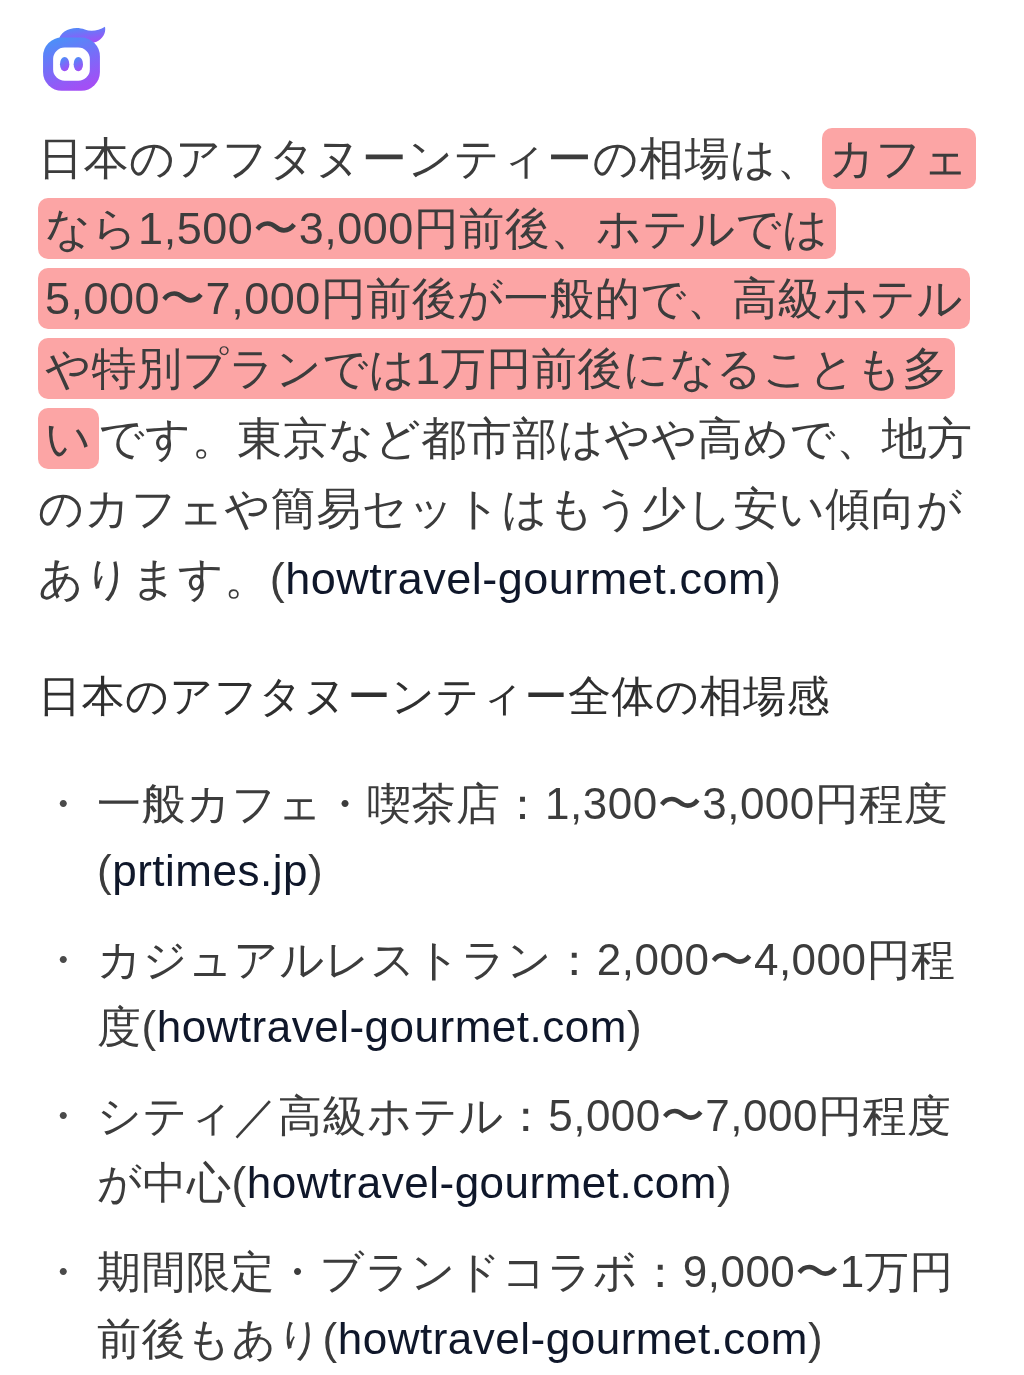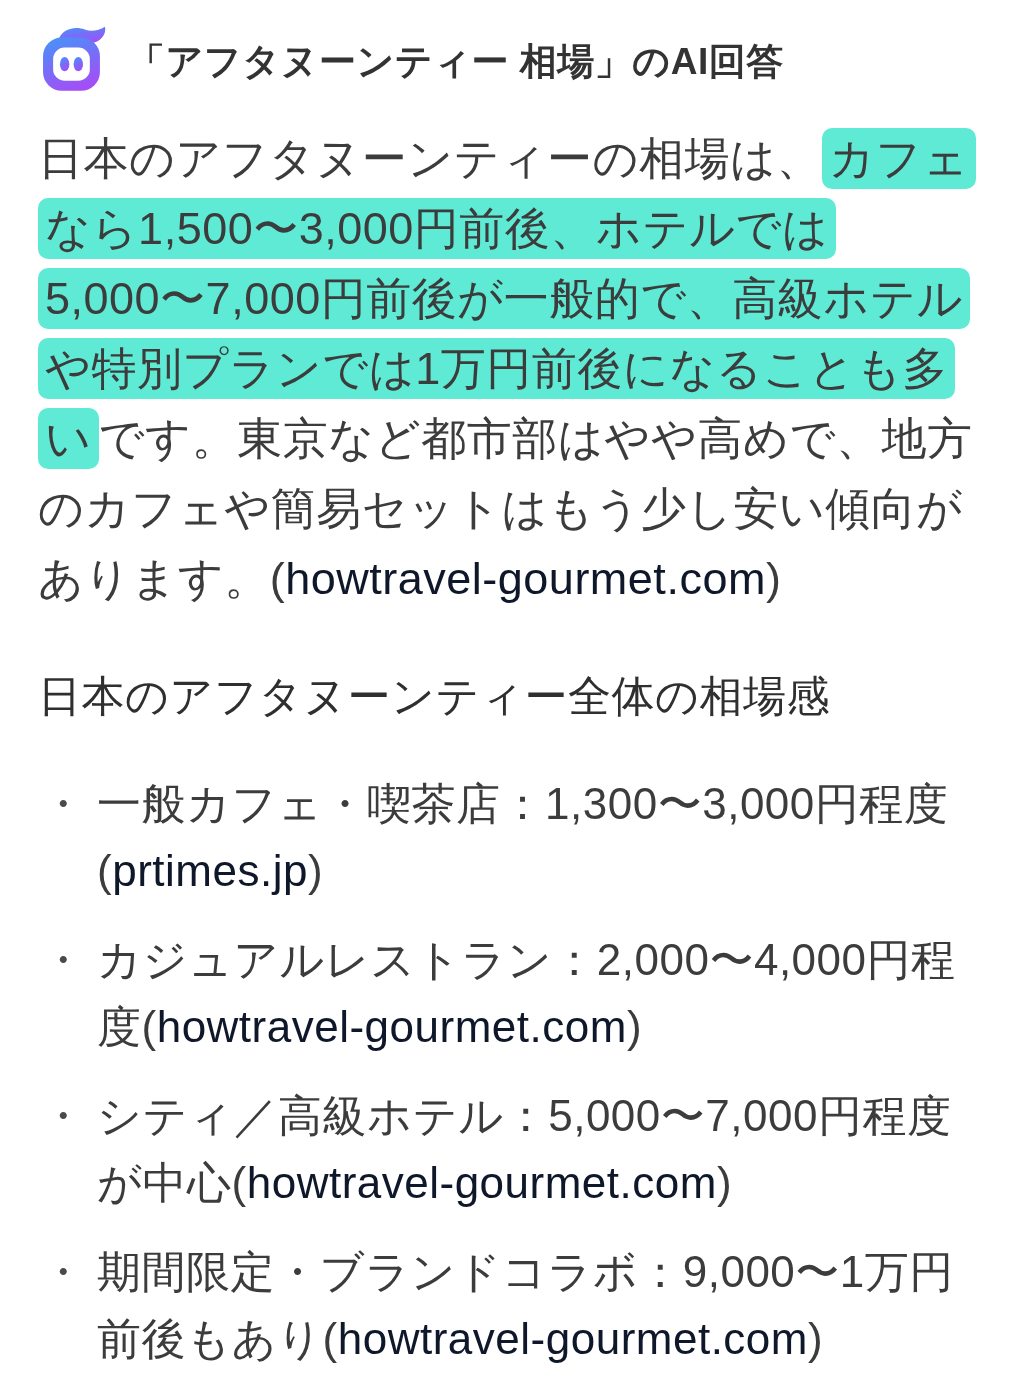--- a/index.html
+++ b/index.html
@@ -36,21 +36,21 @@
   }
   
   .answer-paragraph {
     margin: 26px 0 0 0;
     font-size: 45px;
     line-height: 70px;
     color: #3c3c3c;
     letter-spacing: 0.5px;
   }
   .hl {
-    background: #5eead4;
+    background: #fca5a5;
     color: inherit;
     padding: 5px 7px;
     border-radius: 10px;
     -webkit-box-decoration-break: clone;
     box-decoration-break: clone;
     text-align: center;
   }
   a.src-link {
     color: #0f172a;
     text-decoration: none;
@@ -104,21 +104,20 @@
             <stop offset="1" stop-color="#a34ff5"></stop>
           </linearGradient>
         </defs>
         <path fill="url(#gi)" d="M28 22 C 30 6 50 -1 65 5 C 73 8 84 7 93 1 C 95 10 89 20 78 23 C 68 26 44 25 28 22 Z"></path>
         <rect x="7" y="16" width="79" height="74" rx="26" fill="url(#gi)"></rect>
         <rect x="21" y="30" width="51" height="46" rx="16" fill="#ffffff"></rect>
         <ellipse cx="37" cy="53" rx="6.5" ry="10" fill="url(#gi)"></ellipse>
         <ellipse cx="56" cy="53" rx="6.5" ry="10" fill="url(#gi)"></ellipse>
       </svg>
     </span>
-    <h1 class="answer-title">「アフタヌーンティー 相場」のAI回答</h1>
   </header>
 
   <p class="answer-paragraph"><span>日本のアフタヌーンティーの相場は、</span><mark class="hl">カフェなら1,500〜3,000円前後、ホテルでは5,000〜7,000円前後が一般的で、高級ホテルや特別プランでは1万円前後になることも多い</mark><span>です。東京など都市部はやや高めで、地方のカフェや簡易セットはもう少し安い傾向があります。</span><span class="paren">(</span><a class="src-link">howtravel-gourmet.com</a><span class="paren">)</span></p>
 
   <h2 class="section-heading">日本のアフタヌーンティー全体の相場感</h2>
 
   <ul class="price-list">
     <li><span class="bullet-marker">・</span><span>一般カフェ・喫茶店：1,300〜3,000円程度</span><span class="paren">(</span><a class="src-link">prtimes.jp</a><span class="paren">)</span></li>
     <li><span class="bullet-marker">・</span><span>カジュアルレストラン：2,000〜4,000円程度</span><span class="paren">(</span><a class="src-link">howtravel-gourmet.com</a><span class="paren">)</span></li>
     <li><span class="bullet-marker">・</span><span>シティ／高級ホテル：5,000〜7,000円程度が中心</span><span class="paren">(</span><a class="src-link">howtravel-gourmet.com</a><span class="paren">)</span></li>

